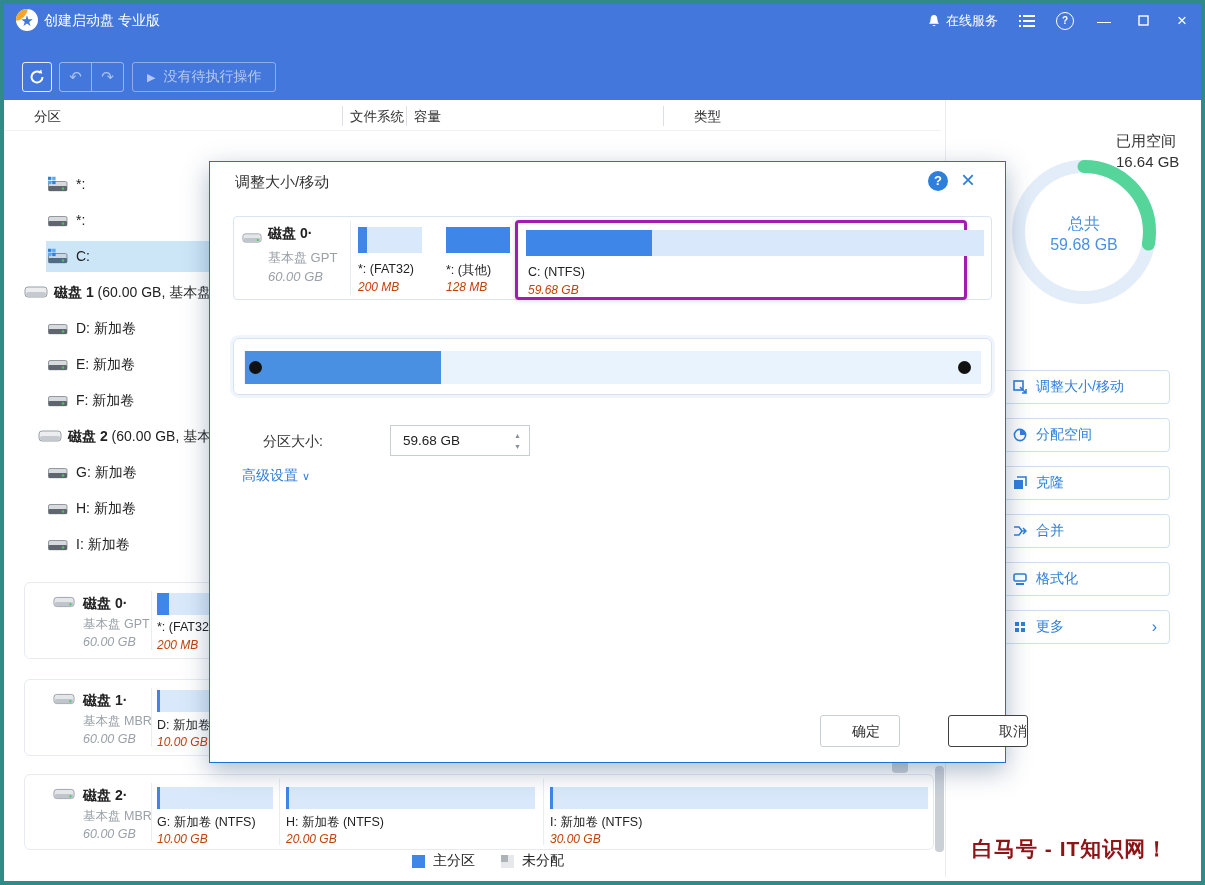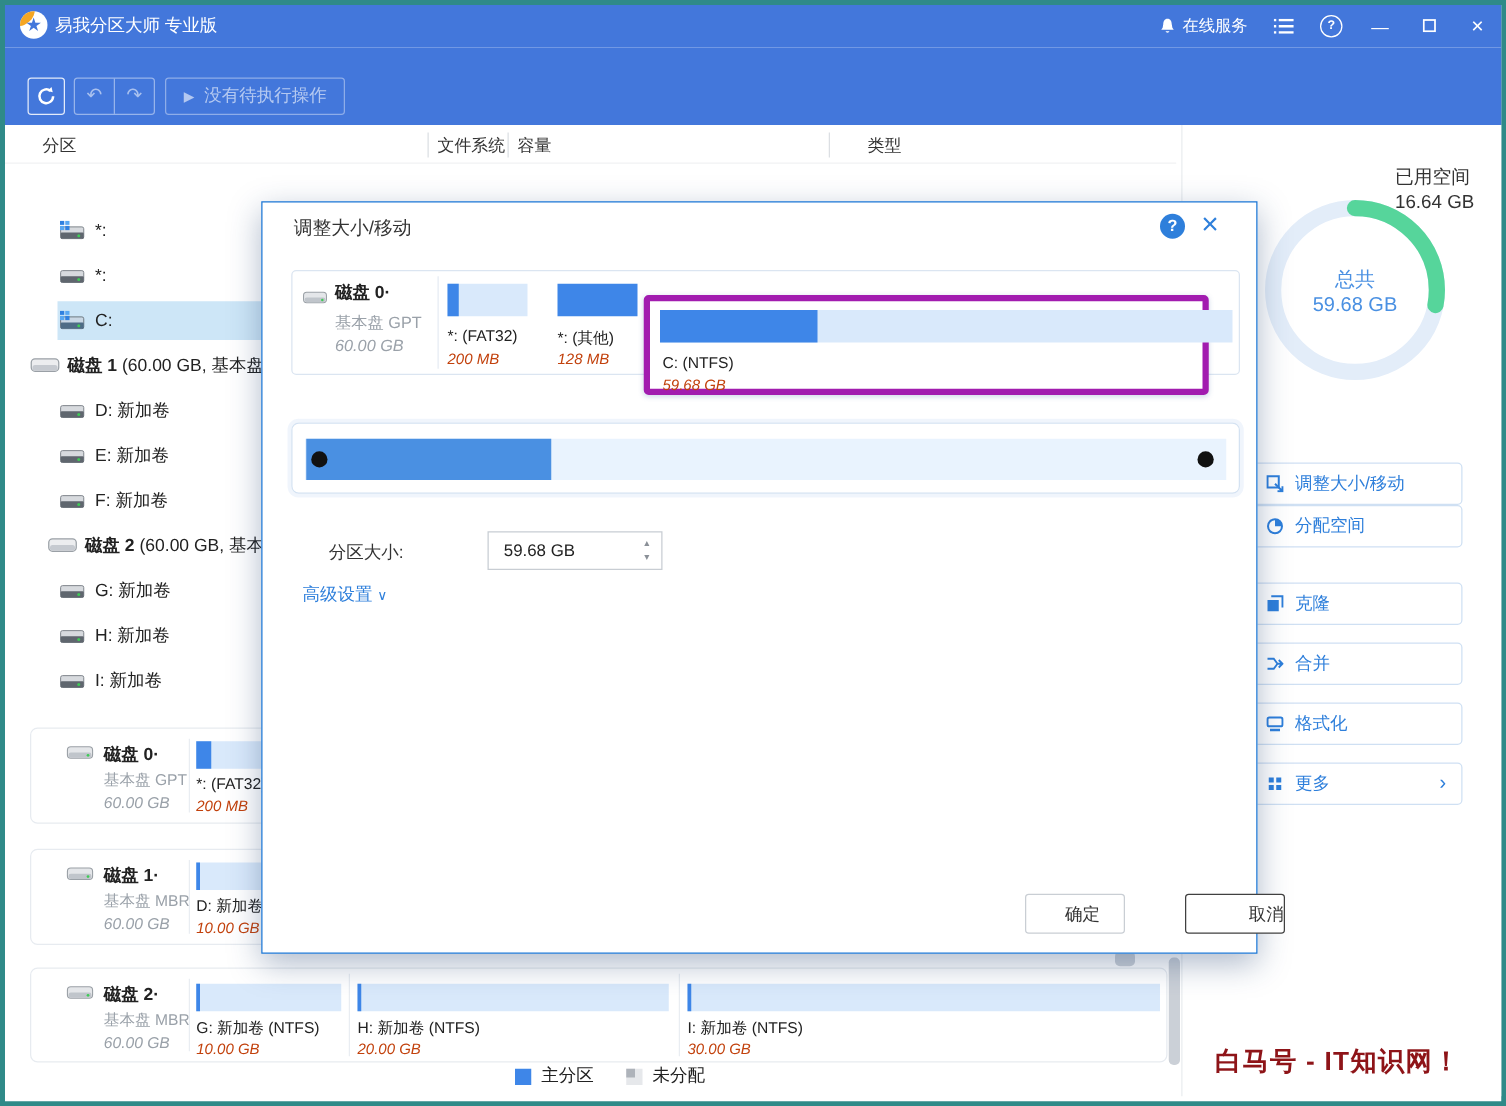--- a/index.html
+++ b/index.html
@@ -64,21 +64,21 @@
   
   .dialog{position:absolute;left:205px;top:157px;width:797px;height:602px;background:#fff;border:1px solid #1874D4;box-shadow:0 8px 24px rgba(30,60,110,.35);z-index:10;box-sizing:border-box;}
   .dtitle{position:absolute;left:25px;top:11px;font-size:15px;color:#333;}
   .dhelp{position:absolute;left:718px;top:9px;width:20px;height:20px;border-radius:50%;background:#2E7FDB;color:#fff;font-size:13px;font-weight:bold;text-align:center;line-height:20px;}
   .dclose{position:absolute;left:751px;top:4px;font-size:24px;color:#2E7FDB;line-height:28px;}
   .strip{position:absolute;left:23px;top:54px;width:759px;height:84px;border:1px solid #DBE5F1;border-radius:4px;box-sizing:border-box;}
   .strip .sname{position:absolute;left:34px;top:8px;font-size:14px;font-weight:bold;color:#222;}
   .strip .smeta{position:absolute;left:34px;top:32px;font-size:13px;color:#9AA1A9;}
   .strip .ssize{position:absolute;left:34px;top:52px;font-size:13px;color:#9AA1A9;font-style:italic;}
   .strip .sdiv{position:absolute;left:116px;top:4px;bottom:4px;width:1px;background:#E6ECF3;}
-  .selcard{position:absolute;left:281px;top:19px;width:452px;height:80px;background:#fff;border:5px solid #a21caf;border-radius:4px;box-shadow:0 1px 4px rgba(70,110,170,.25);box-sizing:border-box;}
+  .selcard{position:absolute;left:281px;top:3px;width:452px;height:80px;background:#fff;border:3px solid #a21caf;border-radius:4px;box-shadow:0 1px 4px rgba(70,110,170,.25);box-sizing:border-box;}
   .sliderwrap{position:absolute;left:23px;top:176px;width:759px;height:57px;border:1px solid #D4E2F2;border-radius:6px;box-shadow:0 0 0 3px rgba(130,175,230,.12);box-sizing:border-box;}
   .track{position:absolute;left:10px;top:12px;width:737px;height:33px;background:#E9F3FE;}
   .tfill{position:absolute;left:11px;top:12px;width:196px;height:33px;background:#4A90E2;}
   .handle{position:absolute;top:22px;width:13px;height:13px;border-radius:50%;background:#111;}
   .dslabel{position:absolute;left:53px;top:264px;height:30px;line-height:30px;font-size:14px;color:#333;}
   .spinner{position:absolute;left:180px;top:263px;width:140px;height:31px;border:1px solid #C8CDD3;box-sizing:border-box;background:#fff;}
   .spinner .sval{position:absolute;left:12px;top:0;height:29px;line-height:29px;font-size:13.5px;color:#222;}
   .spinner .arr{position:absolute;right:8px;font-size:7px;color:#8A9097;line-height:7px;}
   .advlink{position:absolute;left:32px;top:305px;font-size:14px;color:#2E7FDB;}
   .dbtn{position:absolute;top:553px;width:80px;height:32px;box-sizing:border-box;border-radius:3px;background:#fff;font-size:14px;color:#333;text-align:center;line-height:30px;padding-left:12px;}
@@ -89,21 +89,21 @@
 </head>
 <body>
 
 <div class="window">
 
   <div class="titlebar">
     <div class="logo">
       <div class="wedge"></div>
         <div class="star">★</div>
     </div>
-    <div class="app-title">易我分区大师 专业版</div>
+    <div class="app-title">创建启动盘 专业版</div>
     <div class="tb-right">
       <div style="display:flex;align-items:center;gap:5px;">
         <span>
           <svg width="14" height="15" viewBox="0 0 14 15">
               <path d="M7 1 C4.6 1 3.6 3 3.6 5.4 L3.1 8.2 L2 9.8 H12 L10.9 8.2 L10.4 5.4 C10.4 3 9.4 1 7 1 Z" fill="#fff"></path>
               <path d="M5.4 11 a1.7 1.7 0 0 0 3.2 0 Z" fill="#fff"></path>
             </svg>
         </span>
         <span class="txt">在线服务</span>
       </div>
@@ -436,21 +436,21 @@
 
     <div class="abtn" style="top:270px;">
       <span class="ic">
           <svg width="14" height="14" viewBox="0 0 14 14">
             <rect x="1" y="1" width="9" height="9" fill="none" stroke="#2E7FDB" stroke-width="1.6"></rect>
             <path d="M7 7 L13 13 M13 9 v4 h-4" stroke="#2E7FDB" stroke-width="1.6" fill="none"></path>
           </svg>
         </span>
       <span>调整大小/移动</span>
     </div>
-    <div class="abtn" style="top:304px;font-family:Liberation Serif, serif;">
+    <div class="abtn" style="top:318px;font-family:Liberation Serif, serif;">
       <span class="ic">
           <svg width="14" height="14" viewBox="0 0 14 14">
             <circle cx="7" cy="7" r="5.6" fill="none" stroke="#2E7FDB" stroke-width="1.6"></circle>
             <path d="M7 7 V1.4 A5.6 5.6 0 0 1 12.6 7 Z" fill="#2E7FDB"></path>
           </svg>
         </span>
       <span>分配空间</span>
     </div>
     <div class="abtn" style="top:366px;">
       <span class="ic">

